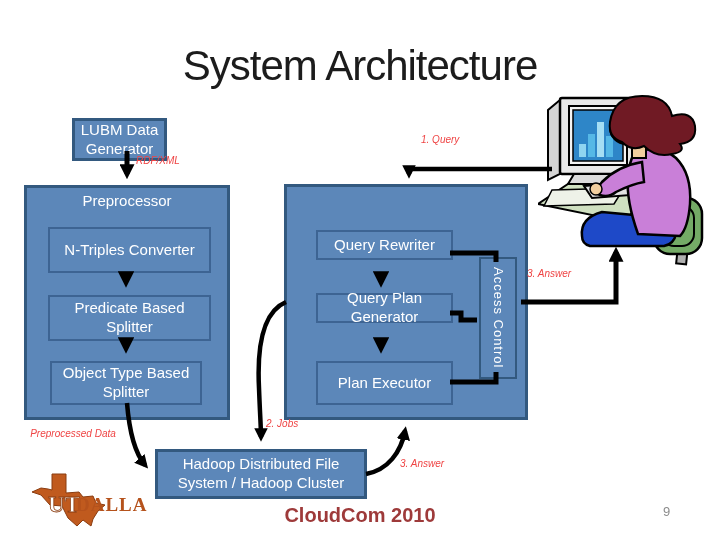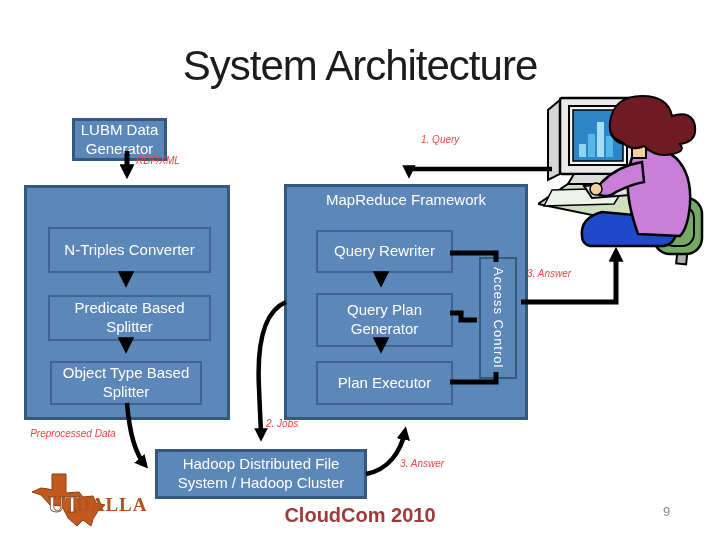--- a/index.html
+++ b/index.html
@@ -63,37 +63,37 @@
 
 <div class="slide">
 
   <div class="title">System Architecture</div>
 
   <div class="box lubm">
     <span>LUBM Data Generator</span>
   </div>
 
   <div class="group preproc">
+    <div class="group-title">Preprocessor</div>
     <div class="box inner" style="top:39px;height:46px;">
       <span>N-Triples Converter</span>
     </div>
     <div class="box inner" style="top:107px;height:46px;">
       <span>Predicate Based Splitter</span>
     </div>
     <div class="box inner" style="top:173px;height:44px;left:23px;width:152px;">
       <span>Object Type Based Splitter</span>
     </div>
   </div>
 
   <div class="group mapred">
-    <div class="group-title">MapReduce Framework</div>
-    <div class="box inner-mr" style="top:43px;height:43px;">
+    <div class="box inner-mr" style="top:43px;height:30px;">
       <span>Query Rewriter</span>
     </div>
-    <div class="box inner-mr" style="top:106px;height:54px;">
+    <div class="box inner-mr" style="top:106px;height:30px;">
       <span>Query Plan Generator</span>
     </div>
     <div class="box inner-mr" style="top:174px;height:44px;">
       <span>Plan Executor</span>
     </div>
   </div>
 
   <div class="box access">
     <span class="vert">Access Control</span>
   </div>

